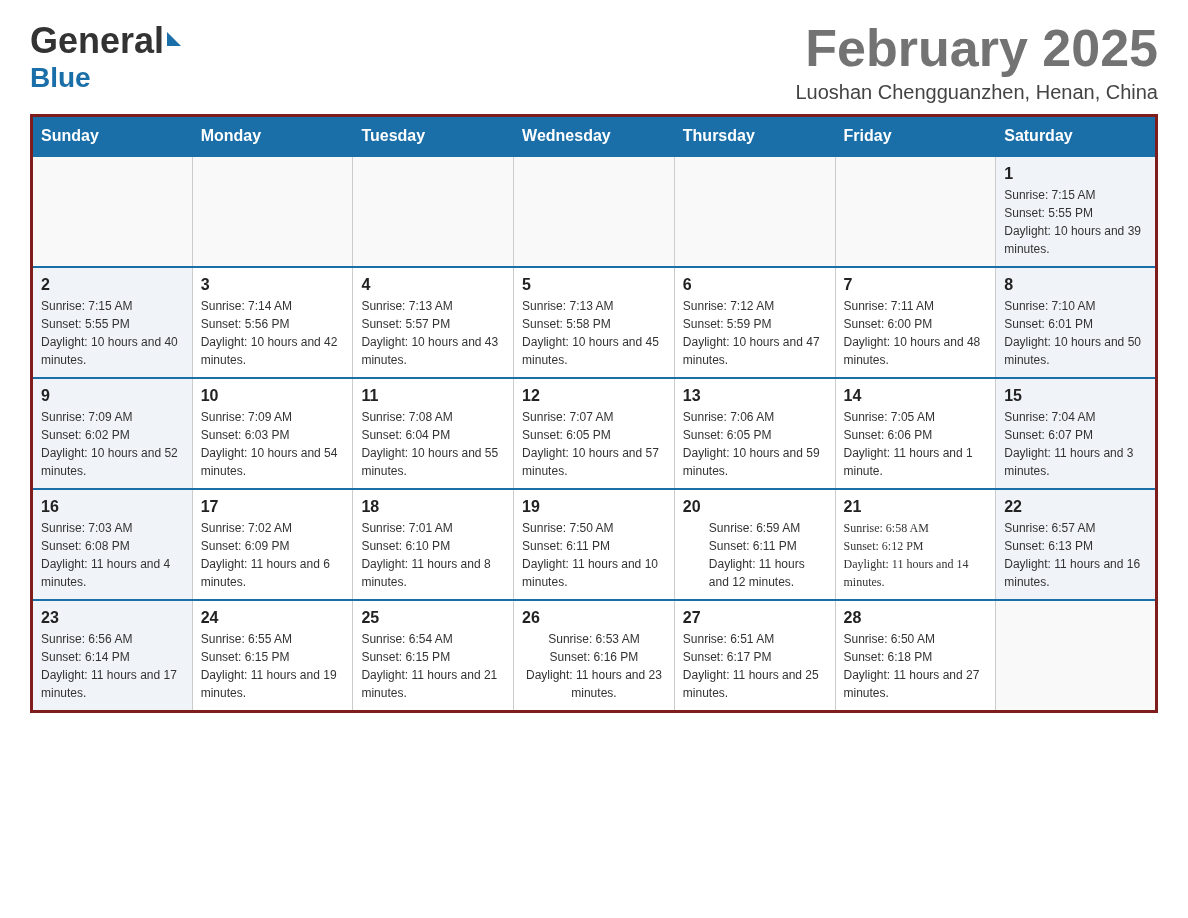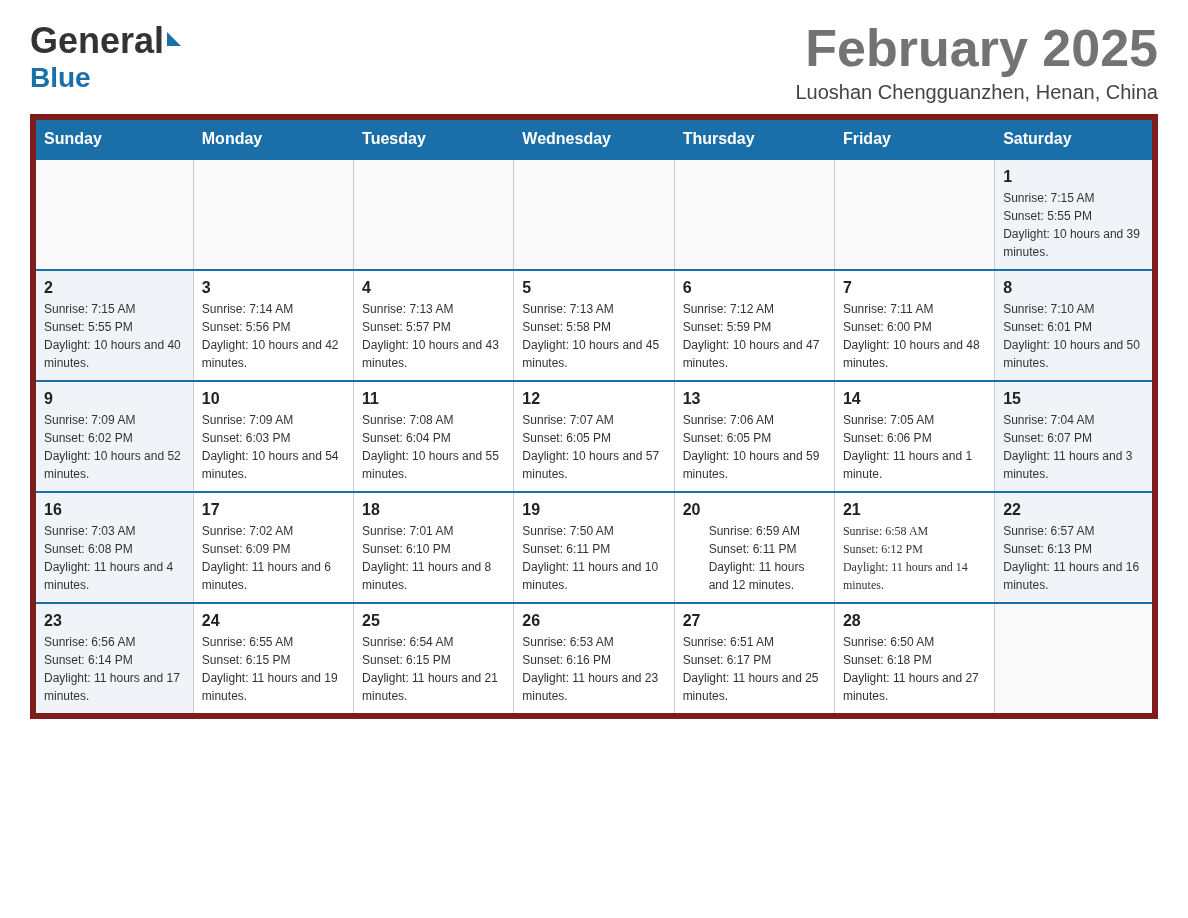--- a/index.html
+++ b/index.html
@@ -55,21 +55,21 @@
       line-height: 1.1;
     }
     .location-title {
       font-size: 20px;
       color: #444;
       margin-top: 4px;
     }
     .calendar {
       width: 100%;
       border-collapse: collapse;
-      border: 6px solid #7f1d1d;
+      border: 3px solid #7f1d1d;
     }
     .calendar th {
       background-color: #1a6fa8;
       color: #fff;
       font-size: 16px;
       font-weight: bold;
       padding: 10px 8px;
       text-align: left;
       border: 1px solid #1a6fa8;
     }
@@ -296,21 +296,21 @@
 Daylight: 11 hours and 19 minutes.</div>
         </td>
         <td>
           <span class="day-number">25</span>
           <div class="day-info" style="white-space: pre-line;">Sunrise: 6:54 AM
 Sunset: 6:15 PM
 Daylight: 11 hours and 21 minutes.</div>
         </td>
         <td>
           <span class="day-number">26</span>
-          <div class="day-info" style="white-space: pre-line;">Sunrise: 6:53 AM
+          <div class="day-info" style="white-space: pre-line; text-align: center;">Sunrise: 6:53 AM
 Sunset: 6:16 PM
 Daylight: 11 hours and 23 minutes.</div>
         </td>
         <td>
           <span class="day-number">27</span>
           <div class="day-info" style="white-space: pre-line;">Sunrise: 6:51 AM
 Sunset: 6:17 PM
 Daylight: 11 hours and 25 minutes.</div>
         </td>
         <td>

